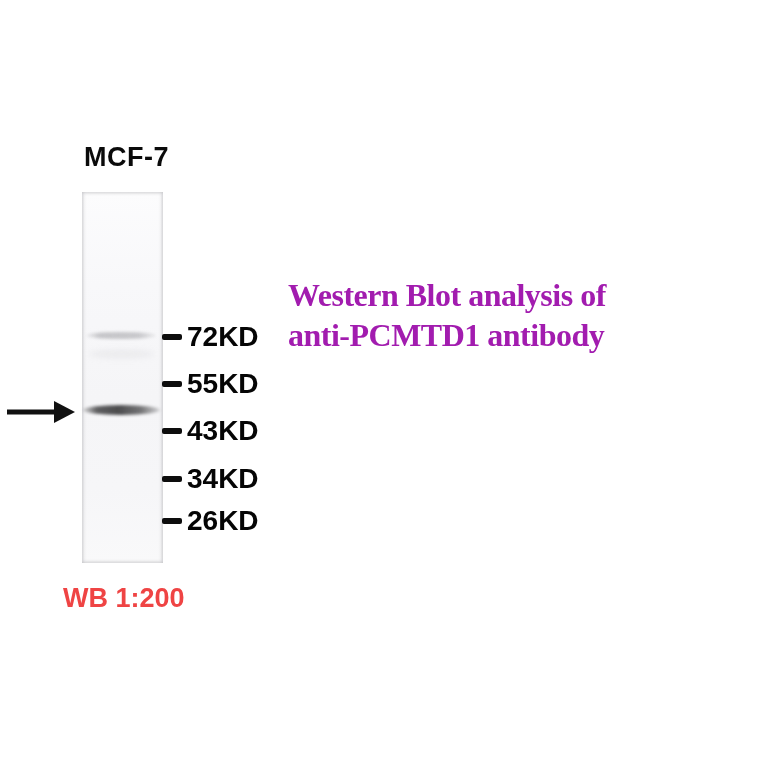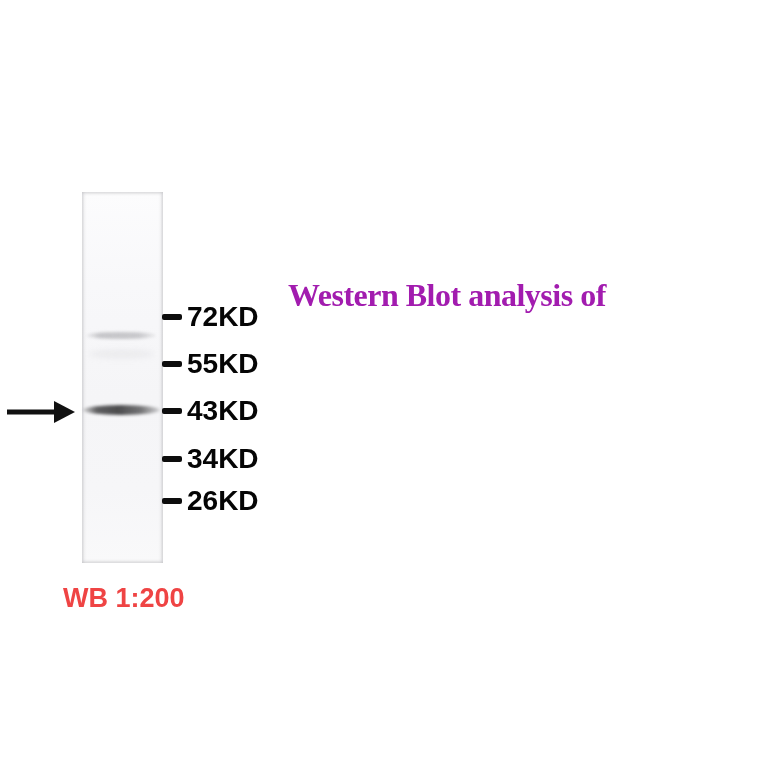--- a/index.html
+++ b/index.html
@@ -101,20 +101,21 @@
     left: 162px;
     top: 0;
     width: 120px;
   }
   .marker {
     position: absolute;
     left: 0;
     height: 32px;
     display: flex;
     align-items: center;
+    margin-top: 20px;
   }
   .marker-72 { top: 301px; }
   .marker-55 { top: 348px; text-align: center; }
   .marker-43 { top: 395px; justify-content: center; }
   .marker-34 { top: 443px; text-align: center; }
   .marker-26 { top: 485px; }
   .tick {
     display: inline-block;
     width: 20px;
     height: 6px;
@@ -153,20 +154,21 @@
     font-size: 27px;
     font-weight: bold;
     color: #ef4444;
   }
 </style>
 </head>
 <body>
 
 <div class="page">
 
+  <div class="lane-label">MCF-7</div>
 
   <div class="lane">
     <div class="band band-faint"></div>
     <div class="band band-smudge"></div>
     <div class="band band-strong"></div>
   </div>
 
   <svg class="arrow" viewBox="0 0 68 26">
     <rect x="0" y="10.5" width="52" height="5" fill="#111111"></rect>
     <polygon points="47,2 68,13 47,24" fill="#111111"></polygon>
@@ -190,17 +192,18 @@
       <span class="mlabel">34KD</span>
     </div>
     <div class="marker marker-26">
       <span class="tick"></span>
       <span class="mlabel">26KD</span>
     </div>
   </div>
 
   <div class="caption">
     <div>Western Blot analysis of</div>
+    <div>anti-PCMTD1 antibody</div>
   </div>
 
   <div class="footer">WB 1:200</div>
 
 </div>
 
 </body></html>

